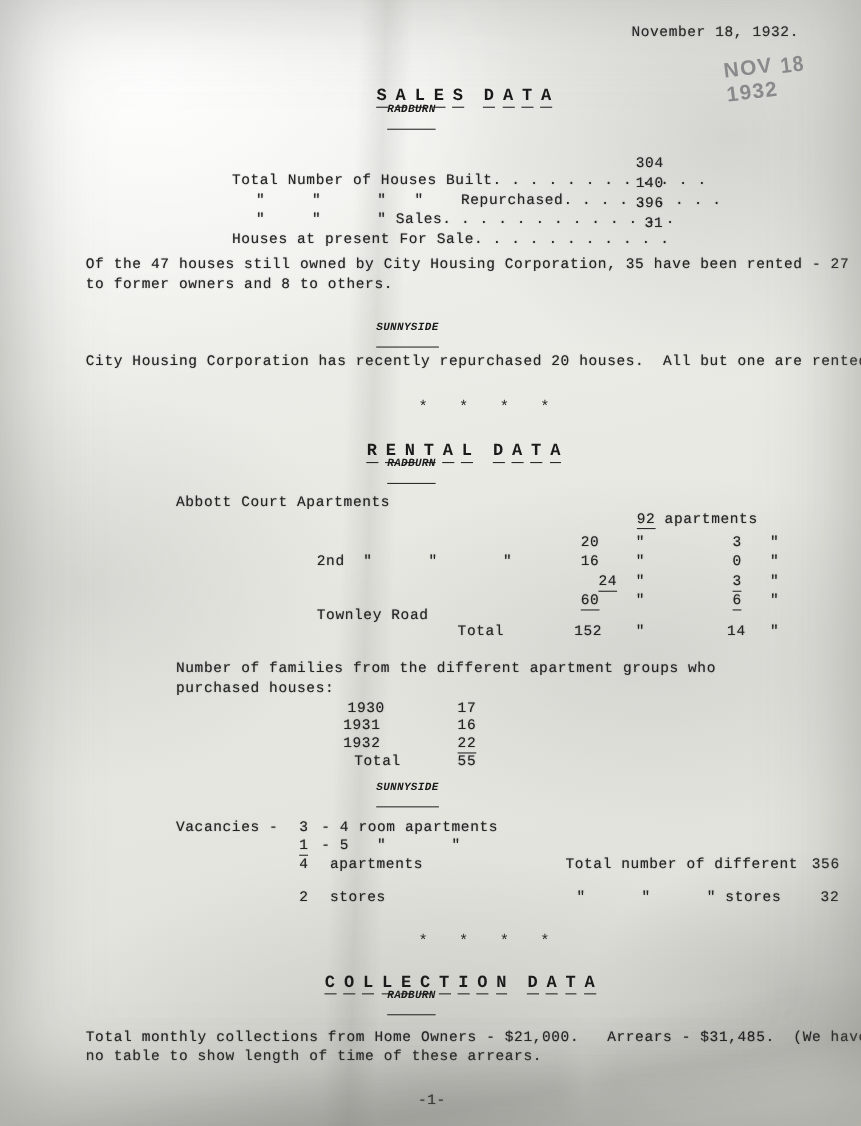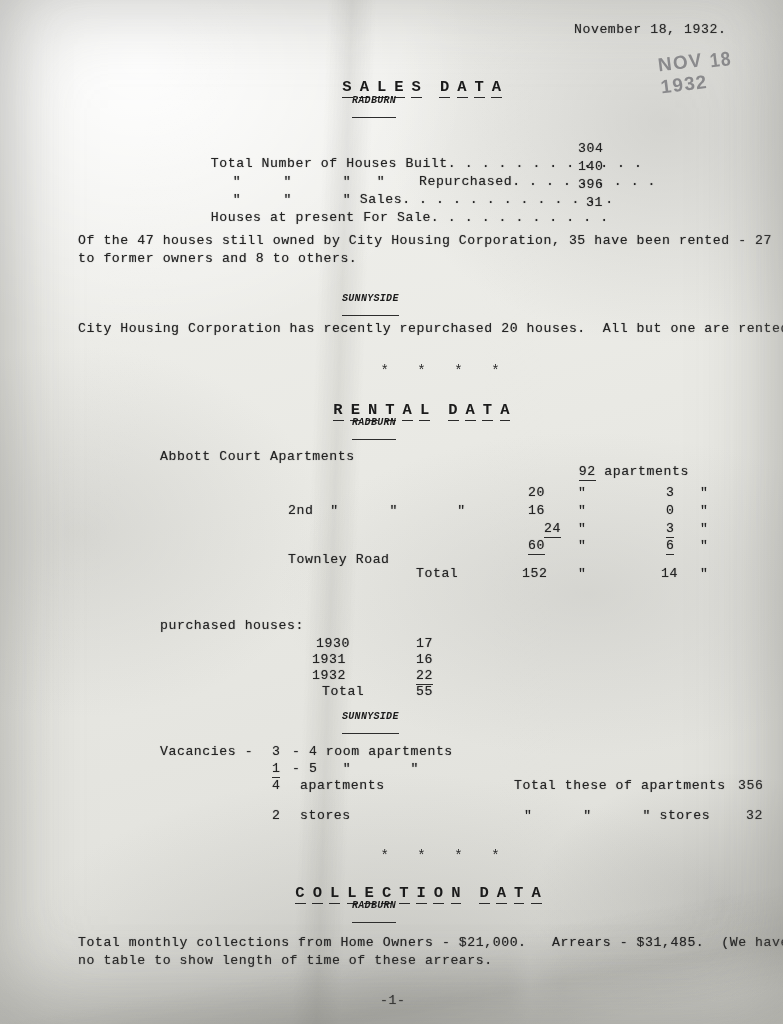--- a/index.html
+++ b/index.html
@@ -185,20 +185,21 @@
     <div class="abs tt" style="left:578px; top:538px;">"</div>
     <div class="abs tt sumrule" style="left:666px; top:538px;">6</div>
     <div class="abs tt" style="left:700px; top:538px;">"</div>
 
     <div class="abs tt" style="left:416px; top:566px;">Total</div>
     <div class="abs tt" style="left:522px; top:566px;">152</div>
     <div class="abs tt" style="left:578px; top:566px;">"</div>
     <div class="abs tt" style="left:661px; top:566px;">14</div>
     <div class="abs tt" style="left:700px; top:566px;">"</div>
 
+    <div class="abs tt" style="left:160px; top:600px;">Number of families from the different apartment groups who</div>
     <div class="abs tt" style="left:160px; top:618px;">purchased houses:</div>
 
     <div class="abs tt" style="left:316px; top:636px;">1930</div>
     <div class="abs tt" style="left:416px; top:636px;">17</div>
 
     <div class="abs tt" style="left:312px; top:652px;">1931</div>
     <div class="abs tt" style="left:416px; top:652px;">16</div>
 
     <div class="abs tt" style="left:312px; top:668px;">1932</div>
     <div class="abs tt sumrule" style="left:416px; top:668px;">22</div>
@@ -215,21 +216,21 @@
 
     <div class="abs tt sumrule" style="left:272px; top:761px;">1</div>
     <div class="abs tt" style="left:292px; top:761px;">- 5   "       "</div>
 
     <div class="abs tt" style="left:272px; top:778px;">4</div>
     <div class="abs tt" style="left:300px; top:778px;">apartments</div>
 
     <div class="abs tt" style="left:272px; top:808px;">2</div>
     <div class="abs tt" style="left:300px; top:808px;">stores</div>
 
-    <div class="abs tt" style="left:514px; top:778px;">Total these of apartments</div>
+    <div class="abs tt" style="left:514px; top:778px;">Total number of different</div>
     <div class="abs tt" style="left:738px; top:778px;">356</div>
 
     <div class="abs tt" style="left:524px; top:808px;">"      "      " stores</div>
     <div class="abs tt" style="left:746px; top:808px;">32</div>
 
     <div class="abs stars" style="left:327px; top:832px;">
       <span>*</span><span>*</span><span>*</span><span>*</span>
     </div>
 
     <div class="abs bighead" style="left:236px; top:866px;">

